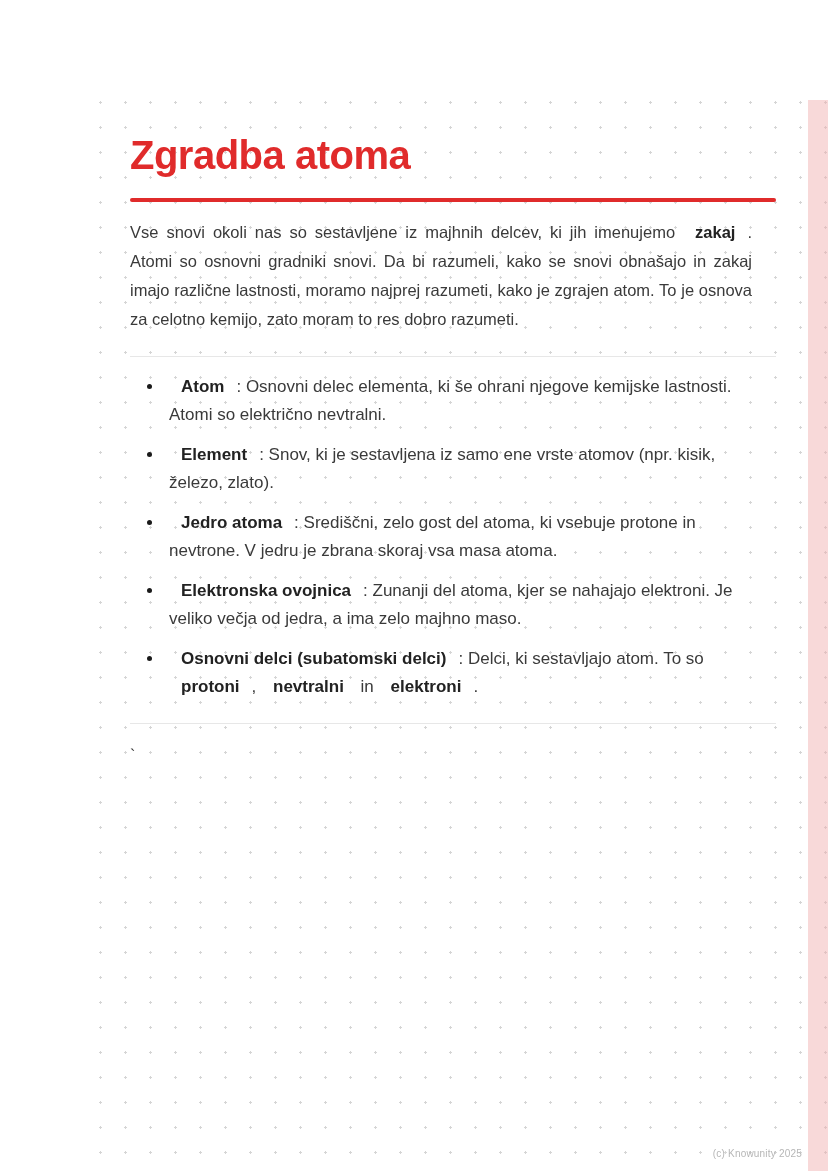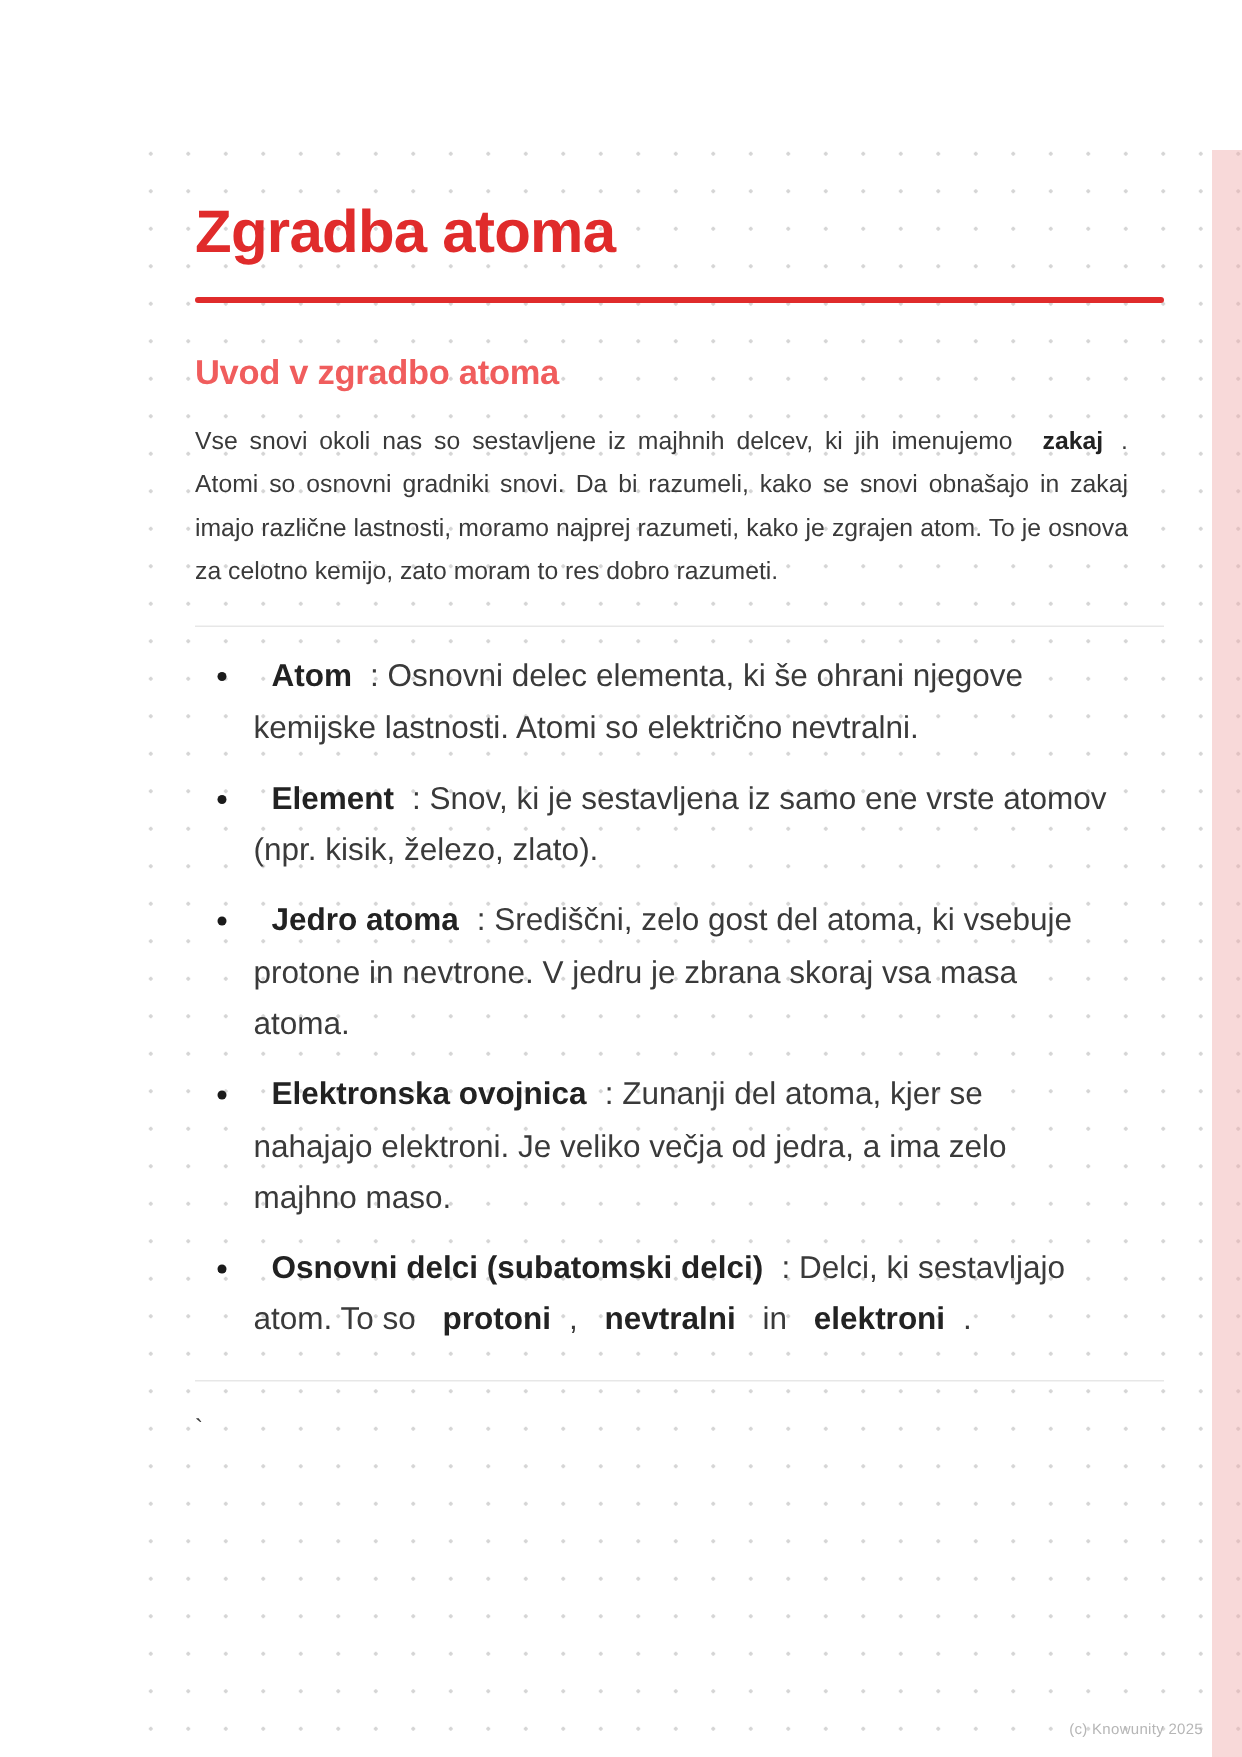--- a/index.html
+++ b/index.html
@@ -52,21 +52,21 @@
   p.justify{text-align:justify;}
   b{color:var(--bold_text);font-weight:700;}
   .divider{
     margin-top:22px;border-top:1px solid var(--divider_gray);width:100%;
   }
   ul.terms{
     margin-top:16px;list-style:disc;padding-left:22px;color:var(--body_text);
   }
   ul.terms li{
     padding-left:5px;margin-bottom:11px;
-    font-size:21px;line-height:1.65;
+    font-size:17px;line-height:1.65;
   }
   ul.terms li::marker{color:#1a1a1a;}
   p.stray{
     margin-top:22px;font-size:16px;color:var(--body_text);line-height:1.2;
   }
   .footer{
     position:absolute;top:1100px;right:50px;z-index:3;
     font-size:10px;color:var(--footer_gray);letter-spacing:0.2px;
   }
 </style>
@@ -77,21 +77,20 @@
 
   <div class="dot-area">
     <div class="stripe"></div>
   </div>
 
   <div class="content">
 
     <h1 class="page-title">Zgradba atoma</h1>
     <div class="rule"></div>
 
-    <h2 class="section-heading">Uvod v zgradbo atoma</h2>
     <p class="body-par justify">Vse snovi okoli nas so sestavljene iz majhnih delcev, ki jih imenujemo <b>zakaj</b>. Atomi so osnovni gradniki snovi. Da bi razumeli, kako se snovi obnašajo in zakaj imajo različne lastnosti, moramo najprej razumeti, kako je zgrajen atom. To je osnova za celotno kemijo, zato moram to res dobro razumeti.</p>
 
     <div class="divider"></div>
 
     <ul class="terms">
       <li><b>Atom</b>: Osnovni delec elementa, ki še ohrani njegove kemijske lastnosti. Atomi so električno nevtralni.</li>
       <li><b>Element</b>: Snov, ki je sestavljena iz samo ene vrste atomov (npr. kisik, železo, zlato).</li>
       <li><b>Jedro atoma</b>: Središčni, zelo gost del atoma, ki vsebuje protone in nevtrone. V jedru je zbrana skoraj vsa masa atoma.</li>
       <li><b>Elektronska ovojnica</b>: Zunanji del atoma, kjer se nahajajo elektroni. Je veliko večja od jedra, a ima zelo majhno maso.</li>
       <li><b>Osnovni delci (subatomski delci)</b>: Delci, ki sestavljajo atom. To so <b>protoni</b>, <b>nevtralni</b> in <b>elektroni</b>.</li>

